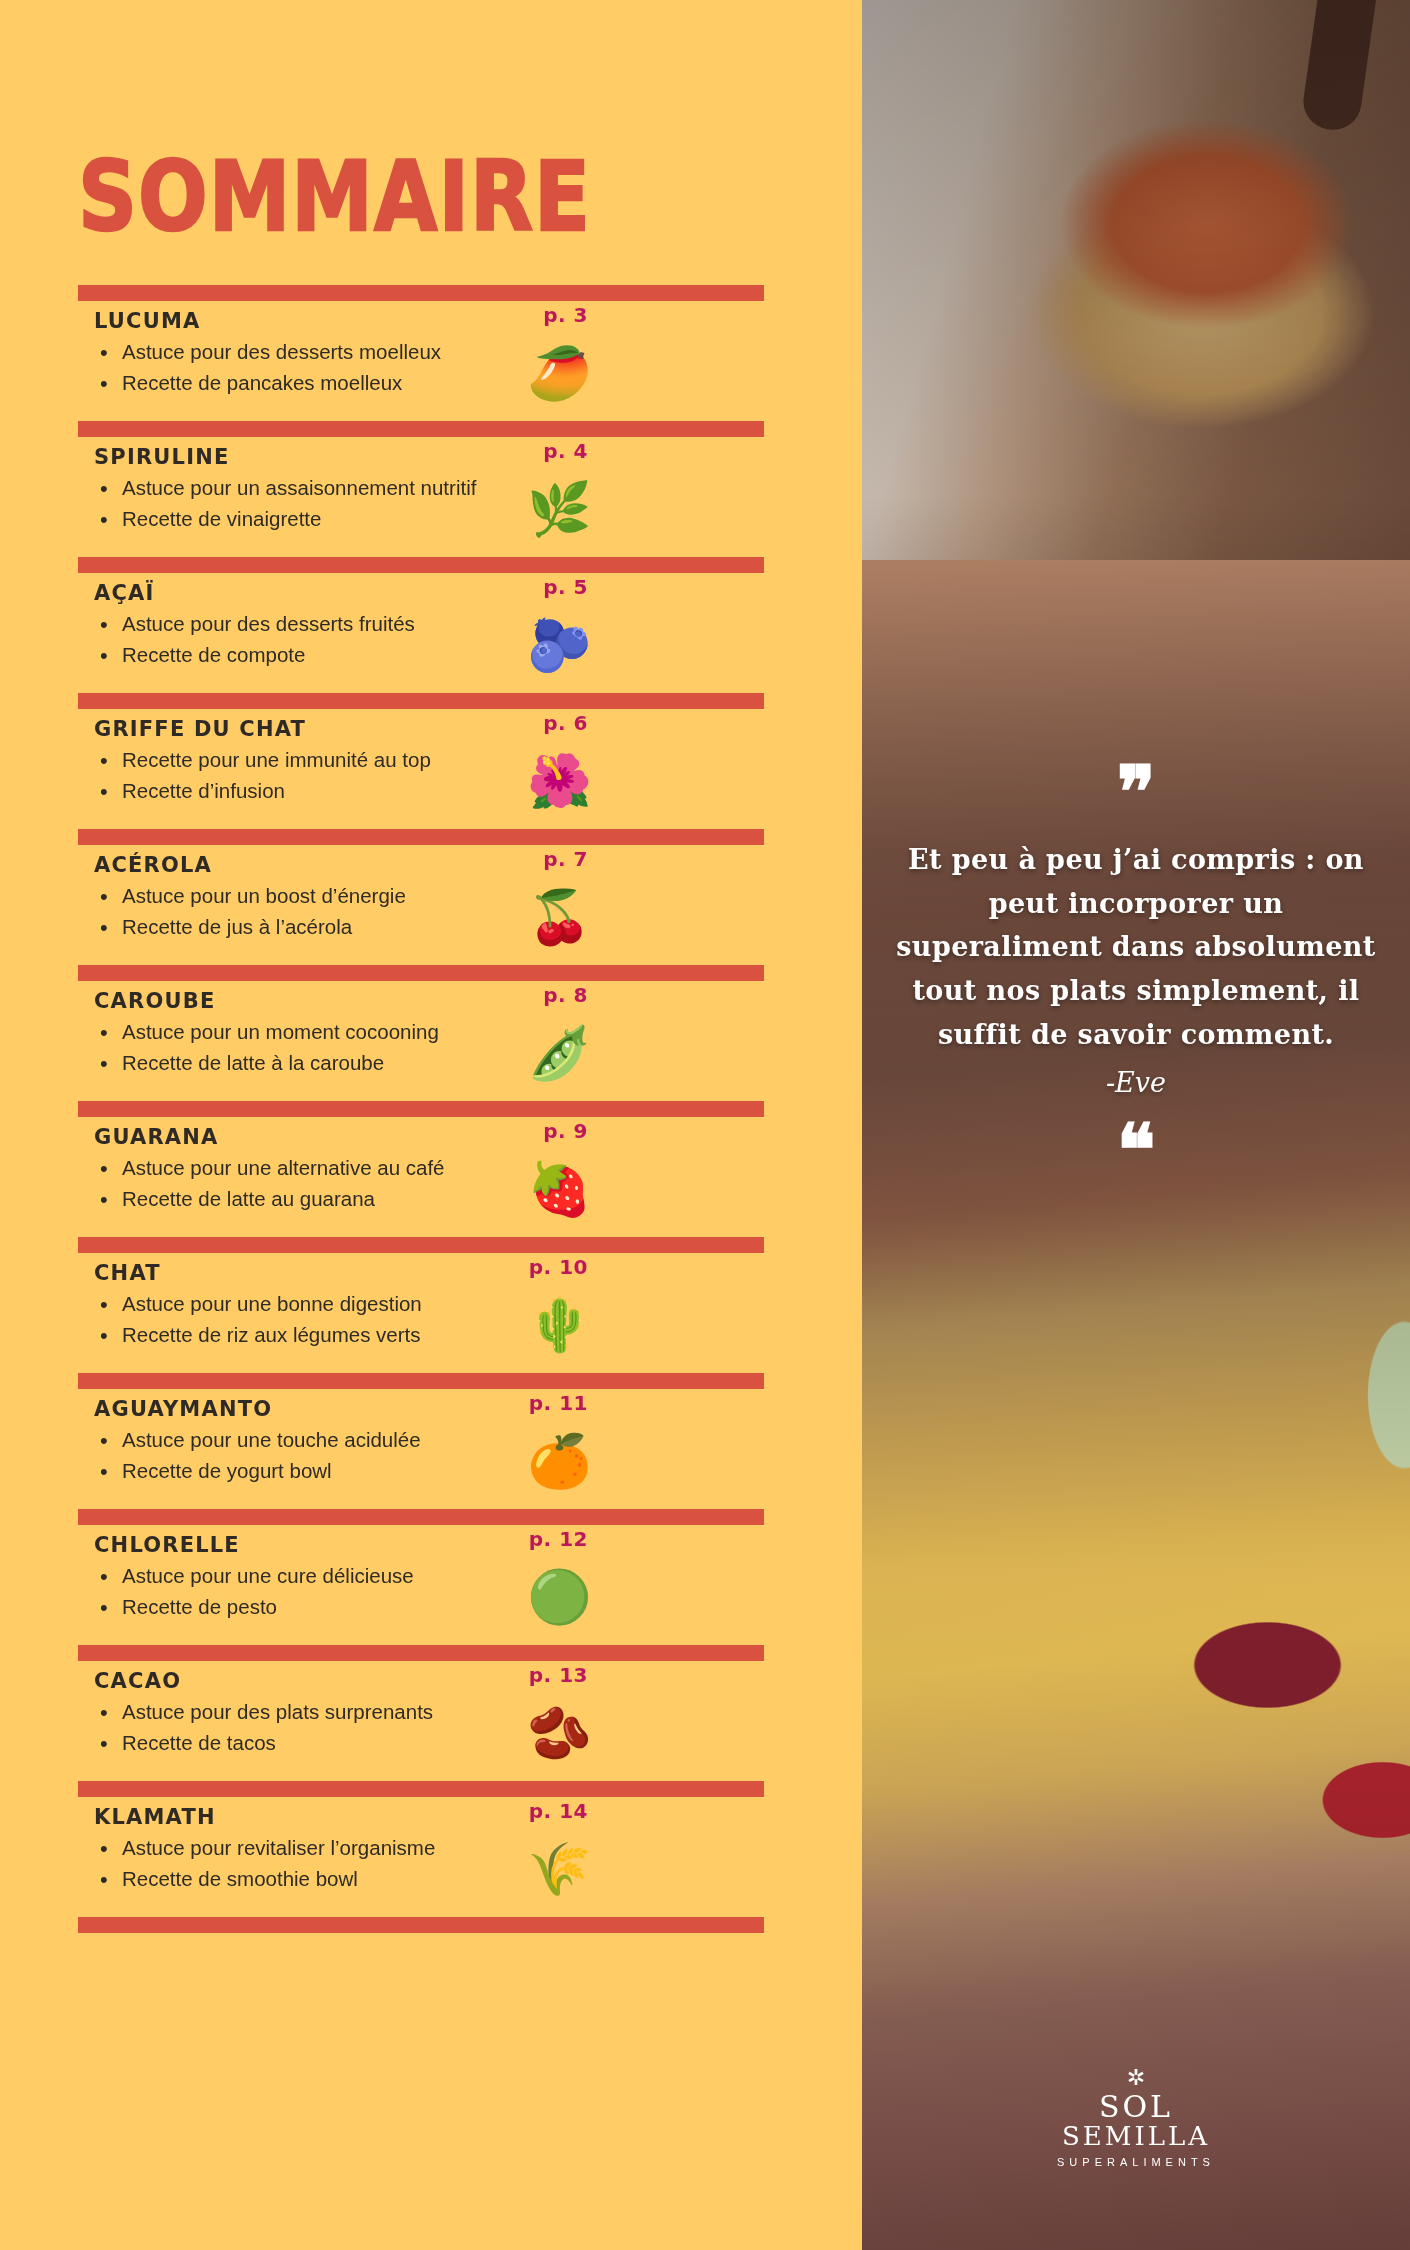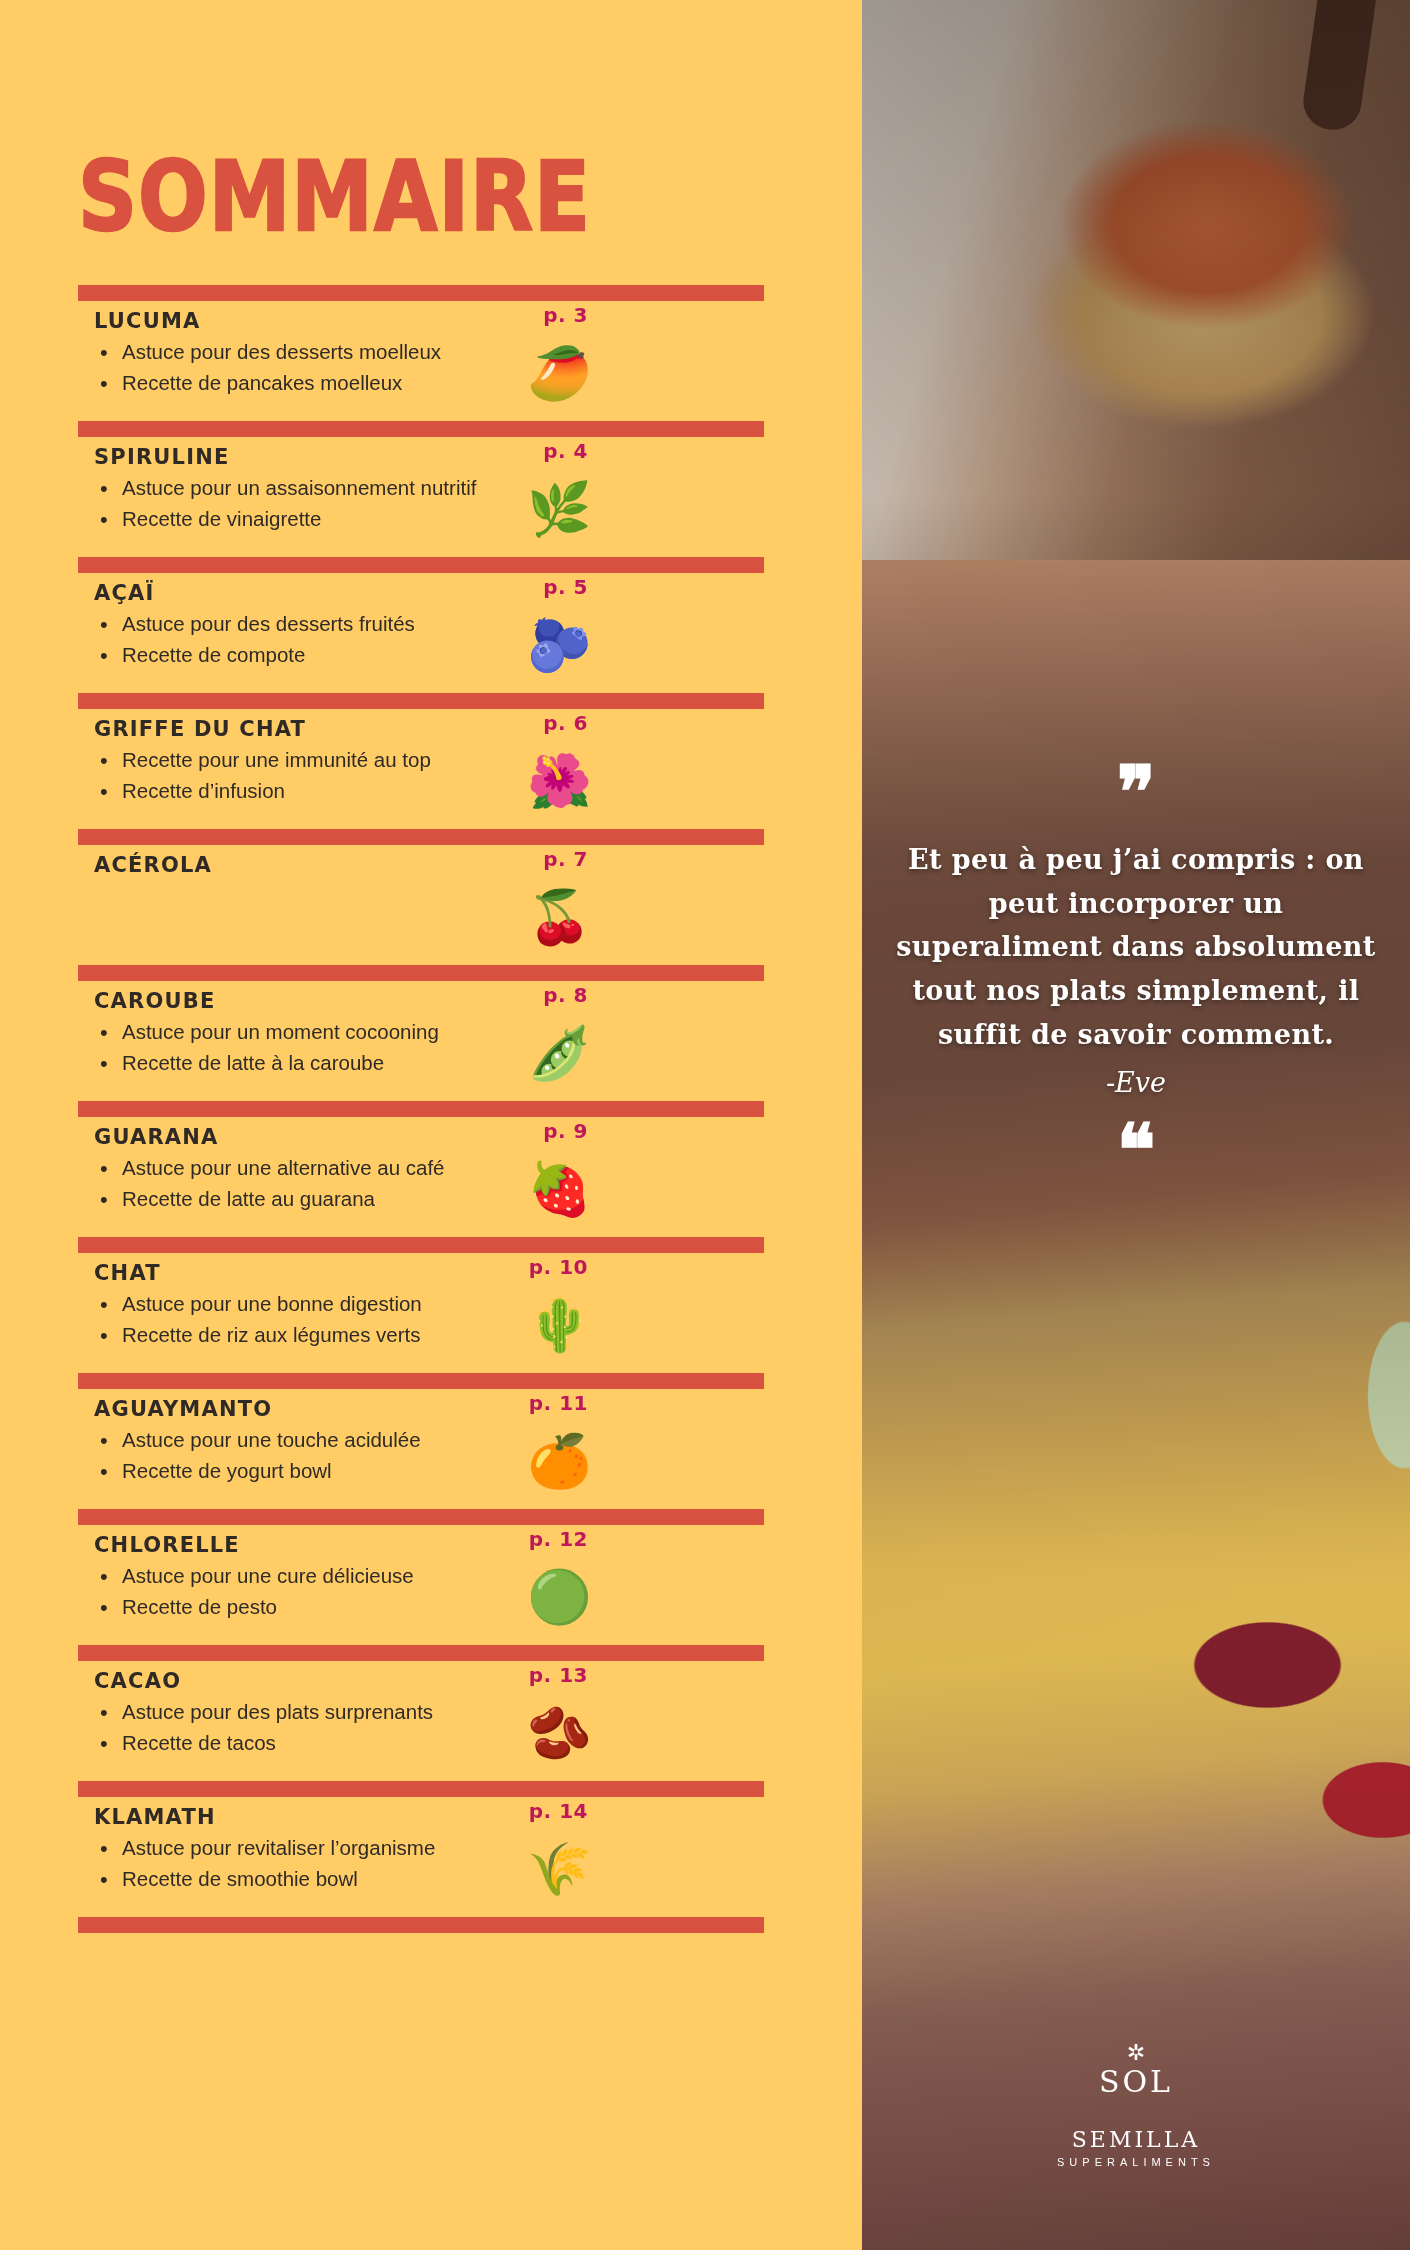--- a/index.html
+++ b/index.html
@@ -206,24 +206,23 @@
   }
   .logo-l1 {
     font-family: "DejaVu Serif", serif;
     font-size: 30px;
     letter-spacing: 3px;
     line-height: 1.05;
     text-align: center;
   }
   .logo-l2 {
     font-family: "DejaVu Serif", serif;
-    font-size: 22px;
+    font-size: 26px;
     letter-spacing: 3px;
     line-height: 1.15;
-    margin-top: 29px;
   }
   .logo-l3 {
     font-size: 11px;
     letter-spacing: 5px;
     margin-top: 4px;
   }
   .logo-mark {
     font-size: 22px;
     line-height: 1;
     margin-bottom: 2px;
@@ -281,20 +280,24 @@
           <li>Recette pour une immunité au top</li>
           <li>Recette d’infusion</li>
         </ul>
       </div>
 
       <div class="divider"></div>
       <div class="entry">
         <div class="entry-name">ACÉROLA</div>
         <div class="page-num">p. 7</div>
         <div class="entry-icon">🍒</div>
+        <ul class="bullets">
+          <li>Astuce pour un boost d’énergie</li>
+          <li>Recette de jus à l’acérola</li>
+        </ul>
       </div>
 
       <div class="divider"></div>
       <div class="entry">
         <div class="entry-name">CAROUBE</div>
         <div class="page-num">p. 8</div>
         <div class="entry-icon">🫛</div>
         <ul class="bullets">
           <li>Astuce pour un moment cocooning</li>
           <li>Recette de latte à la caroube</li>

